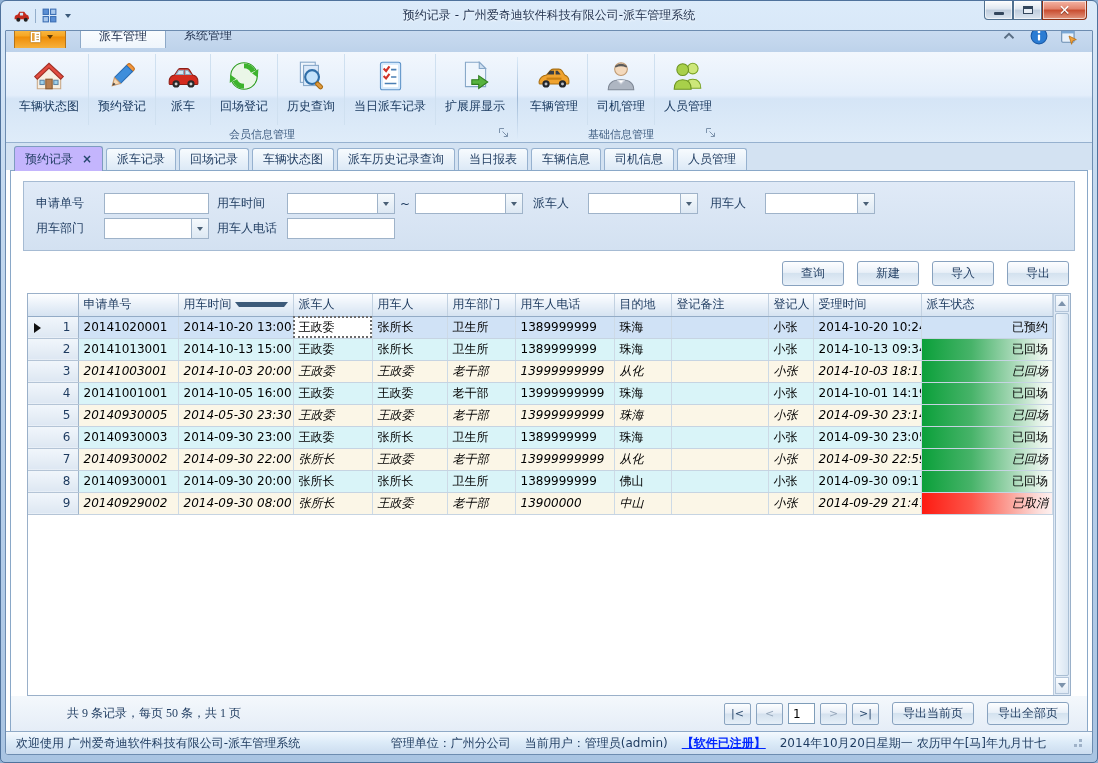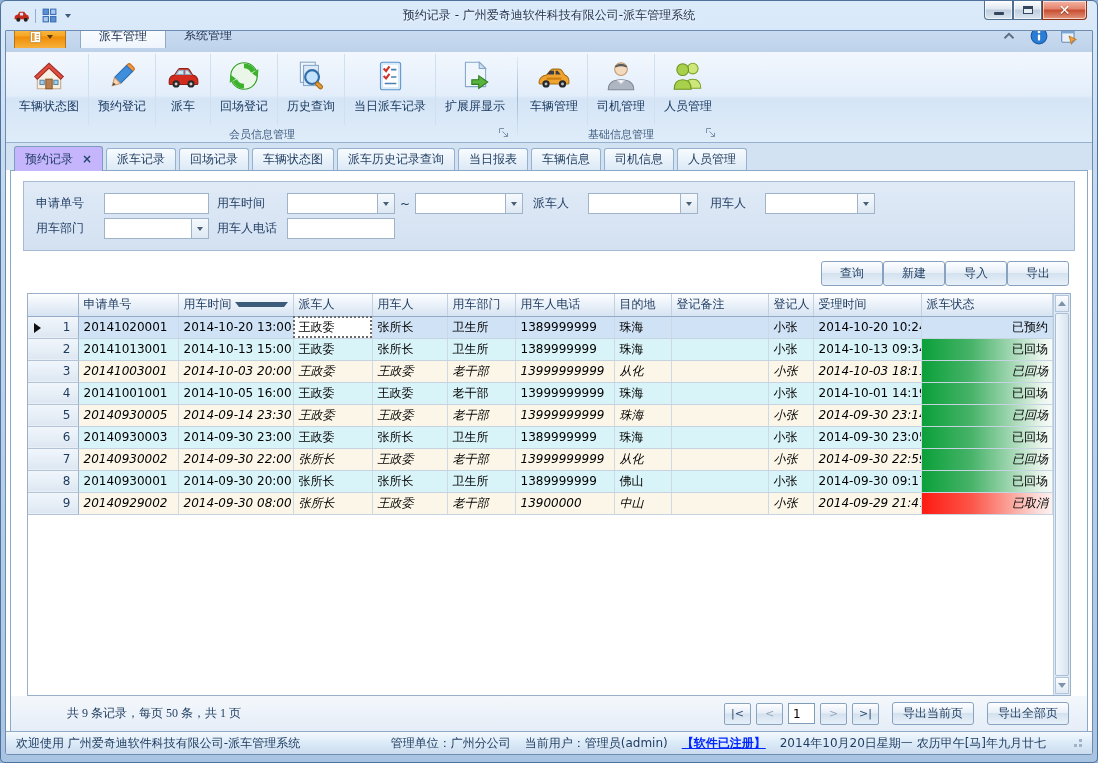--- a/index.html
+++ b/index.html
@@ -102,21 +102,21 @@
   .combo { height: 21px; border: 1px solid #9fb3c9; background: #fff; display: flex; }
   .cw105 { width: 105px; } .cw108 { width: 108px; } .cw110 { width: 110px; }
   .combo-body { flex: 1; }
   .combo-btn { width: 17px; border-left: 1px solid #9fb3c9;
     background: linear-gradient(#f6fafd,#dde8f3); display: flex; align-items: center;
     justify-content: center; }
   .tri { width: 0; height: 0; border-left: 3.5px solid transparent;
     border-right: 3.5px solid transparent; border-top: 4px solid #4a6076; }
   .tilde { width: 20px; text-align: center; color: #1d3a5f; }
 
-  .actions-row { display: flex; justify-content: flex-end; gap: 0; padding: 6px 18px 5px; }
+  .actions-row { display: flex; justify-content: flex-end; gap: 13px; padding: 6px 18px 5px; }
   .action-btn { width: 62px; height: 25px; border: 1px solid #88a2bf; border-radius: 3px;
     background: linear-gradient(#fdfeff,#e9f0f8 45%,#d4e2ef 50%,#e7f0f9);
     color: #1d3a5f; font: inherit; }
 
   
   .grid { flex: 1; min-height: 0; margin: 2px 16px 0; border: 1px solid #9ab0c9;
     display: flex; background: #fff; }
   .grid-main { flex: 1; overflow: hidden; }
   table.grid-table { border-collapse: collapse; table-layout: fixed; width: 100%; }
   .grid-table th { height: 22px; font-weight: normal; text-align: left; color: #1d3a5f;
@@ -617,21 +617,21 @@
                   <td></td>
                   <td>小张</td>
                   <td>2014-10-01 14:19</td>
                   <td class="status-cell">
                     <div class="status-pill status-returned">已回场</div>
                   </td>
                 </tr>
                 <tr class="cream">
                   <td class="ind-cell"><span>5</span></td>
                   <td>20140930005</td>
-                  <td>2014-09-14 23:30</td>
+                  <td>2014-05-30 23:30</td>
                   <td>王政委</td>
                   <td>王政委</td>
                   <td>老干部</td>
                   <td>13999999999</td>
                   <td>珠海</td>
                   <td></td>
                   <td>小张</td>
                   <td>2014-09-30 23:14</td>
                   <td class="status-cell">
                     <div class="status-pill status-returned">已回场</div>

